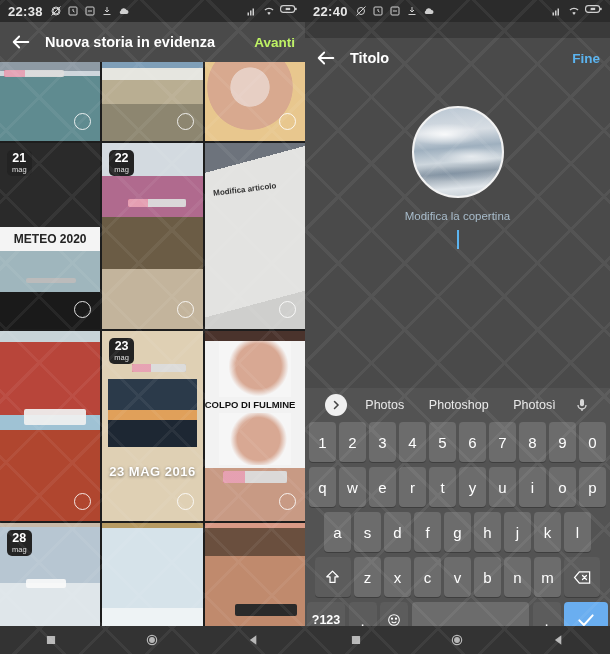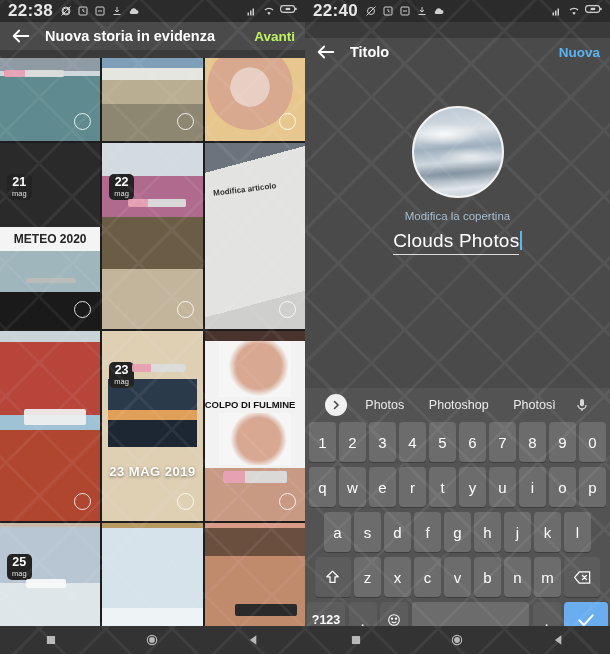--- a/index.html
+++ b/index.html
@@ -12,30 +12,30 @@
   }
   .screens { display:flex; width:610px; height:654px; }
   .phone { width:305px; height:654px; position:relative; overflow:hidden; background:#3a3a3a; }
 
   
   .statusbar {
     height:22px; background:#2b2b2b; color:#e8e8e8;
     display:flex; align-items:center; padding:0 8px; font-size:11px;
     position:relative; z-index:5;
   }
-  .sb-time { font-weight:bold; letter-spacing:.3px; font-size:17px; }
+  .sb-time { font-weight:bold; letter-spacing:.3px; font-size:13px; }
   .sb-icons-left { display:flex; gap:5px; margin-left:7px; align-items:center; opacity:.92; }
   .sb-spacer { flex:1; }
   .sb-icons-right { display:flex; gap:5px; align-items:center; opacity:.92; }
   .sbicon { width:12px; height:12px; display:inline-block; }
   .sbicon svg { display:block; }
 
   
   .appbar {
-    height:28px; display:flex; align-items:center; padding:1px 10px;
+    height:40px; display:flex; align-items:center; padding:1px 10px;
     color:#fff; position:relative; z-index:5;justify-content:flex-end;
   }
   .appbar.left  { background:#4a4a4a; }
   .appbar.right { background:#4a4a4a;margin-top:16px; }
   .back-arrow { width:22px; height:22px; flex:0 0 22px; cursor:pointer; }
   .appbar-title { font-size:14.5px; font-weight:bold; margin-left:13px; color:#fff; white-space:nowrap; }
   .appbar .sp { flex:1; }
   .action-next { font-size:13.5px; color:#bef264; font-weight:bold; }
   .action-done { font-size:13.5px; color:#5bb4f0; font-weight:bold; }
 
@@ -50,21 +50,21 @@
   }
   .tile { position:relative; overflow:hidden; background:#555; }
   .tile .sel {
     position:absolute; right:9px; bottom:11px;
     width:17px; height:17px; border-radius:50%;
     border:1.6px solid rgba(255,255,255,.85);
   }
   .datechip {
     position:absolute; left:7px; top:7px;
     background:#232323; color:#fff; border-radius:5px;
-    padding:2px 5px 3px; text-align:center; line-height:1;margin-top:24px;
+    padding:2px 5px 3px; text-align:center; line-height:1;
   }
   .datechip b { display:block; font-size:12.5px; font-weight:bold; }
   .datechip span { display:block; font-size:7.5px; opacity:.85; margin-top:1px; }
 
   
   .ph { position:absolute; inset:0; }
   .cap { position:absolute; background:rgba(255,255,255,.92); border-radius:2px; }
   .cap i { display:block; height:100%; background:linear-gradient(90deg,#d04a6e 0 35%, #bbb 35%); opacity:.5; }
   .lbl { position:absolute; color:#fff; font-weight:bold; text-shadow:0 1px 3px rgba(0,0,0,.5); }
 
@@ -267,38 +267,38 @@
       <div class="tile">
         <div class="ph" style="background:#dfd0b4"></div>
         <div style="position:absolute;left:6px;top:48px;right:6px;height:68px;background:linear-gradient(180deg,#2b3a4a 0 45%,#e0a05a 45% 60%,#1d2733 60% 100%)"></div>
         <div class="datechip">
           <b>23</b>
           <span>mag</span>
         </div>
         <div class="cap" style="left:30px;top:33px;width:54px;height:8px">
             <i></i>
           </div>
-        <div class="lbl" style="left:0;right:0;top:133px;text-align:center;font-size:13px;color:#fff;letter-spacing:.5px">23 MAG 2019</div>
+        <div class="lbl" style="left:0;right:0;top:133px;text-align:center;font-size:13px;color:#fff;letter-spacing:.5px">23 MAG 2016</div>
         <div class="sel"></div>
       </div>
       <div class="tile">
         <div class="ph" style="background:linear-gradient(180deg,#4a332c 0 5%,#f2f2f2 5% 72%,#c89a84 72% 100%)"></div>
         <div style="position:absolute;left:14px;top:10px;right:14px;height:56px;background:radial-gradient(circle at 55% 45%,#d8a893 0 45%,#f6f6f6 60%)"></div>
         <div class="lbl" style="left:0;right:0;top:68px;text-align:left;font-size:9.5px;color:#111;text-shadow:none">COLPO DI FULMINE</div>
         <div style="position:absolute;left:14px;top:82px;right:14px;height:52px;background:radial-gradient(circle at 55% 50%,#d8a893 0 45%,#f6f6f6 60%)"></div>
         <div class="cap" style="left:18px;top:140px;width:64px;height:12px">
             <i></i>
           </div>
         <div class="sel"></div>
       </div>
 
       <div class="tile">
         <div class="ph" style="background:linear-gradient(180deg,#c7b9a8 0 4%,#b7c6d2 4% 55%,#dfe6ea 55% 100%)"></div>
         <div class="datechip">
-          <b>25</b>
+          <b>28</b>
           <span>mag</span>
         </div>
         <div class="cap" style="left:26px;top:56px;width:40px;height:9px;background:rgba(250,250,250,.9)"></div>
       </div>
       <div class="tile">
         <div class="ph" style="background:linear-gradient(180deg,#b79b63 0 5%,#d6e3ea 5% 78%,#eef3f5 78% 100%)"></div>
       </div>
       <div class="tile">
         <div class="ph" style="background:linear-gradient(180deg,#d99a86 0 5%,#6a4f3e 5% 30%,#c08a6d 30% 100%)"></div>
         <div class="cap" style="right:8px;bottom:16px;width:62px;height:12px;background:#2a2a2a"></div>
@@ -378,30 +378,30 @@
     </div>
 
     <div class="appbar right">
       <span class="back-arrow">
         <svg viewBox="0 0 24 24" fill="none" stroke="#fff" stroke-width="2" stroke-linecap="round" stroke-linejoin="round">
             <path d="M20 12H4m0 0l6-6m-6 6l6 6"></path>
           </svg>
       </span>
       <span class="appbar-title">Titolo</span>
       <span class="sp"></span>
-      <span class="action-done">Nuova</span>
+      <span class="action-done">Fine</span>
     </div>
 
     <div class="editor">
       <div class="cover-wrap">
         <div class="cover"></div>
       </div>
       <div class="edit-cover">Modifica la copertina</div>
       <div class="title-line">
-        <span class="title-text">Clouds Photos</span><span class="caret"></span>
+        <span class="caret"></span>
       </div>
     </div>
 
     <div class="kb">
       <div class="sugg">
         <span class="sugg-expand">
           <svg viewBox="0 0 24 24" width="12" height="12" fill="none" stroke="#444" stroke-width="3" stroke-linecap="round">
               <path d="M9 5l7 7-7 7"></path>
             </svg>
         </span>

